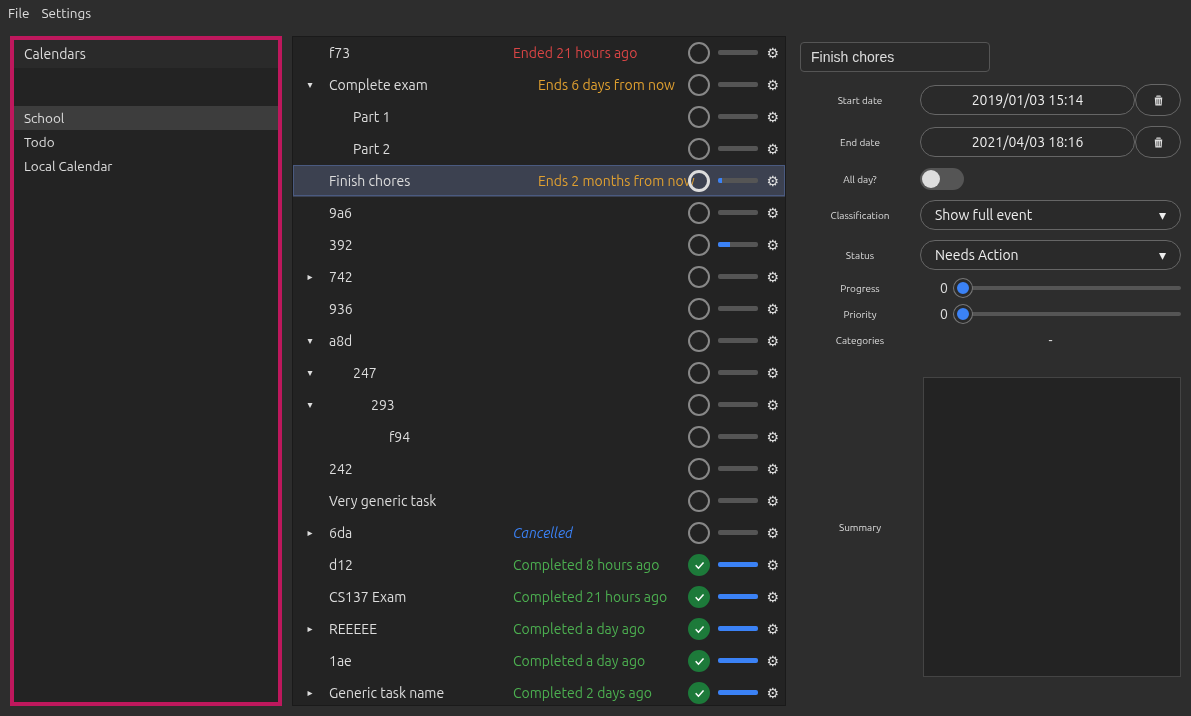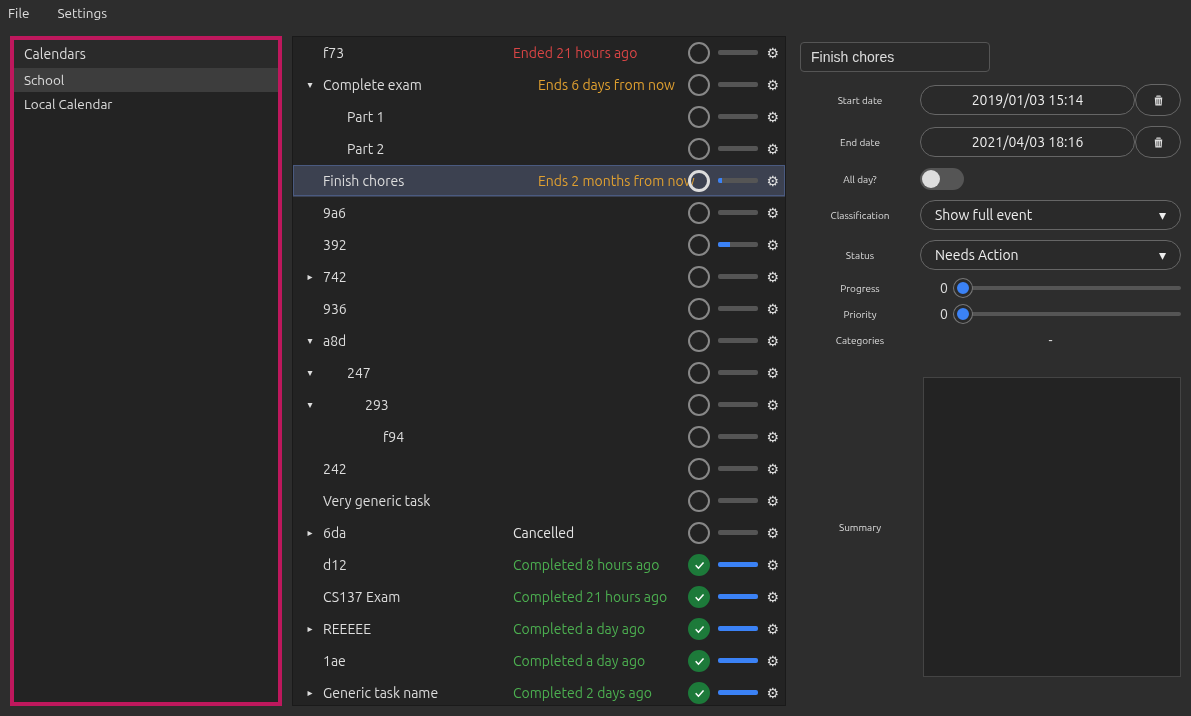--- a/index.html
+++ b/index.html
@@ -8,21 +8,21 @@
   background: #2d2d2d;
   font-family: "Segoe UI", "Ubuntu", sans-serif;
   font-size: 14px;
   color: #ddd;
   overflow: hidden;
 }
 .menubar {
   height: 26px;
   display: flex; align-items: center;
   padding: 0 8px;
-  gap: 28px;
+  gap: 12px;
   font-size: 13.5px;
 }
 .menubar span { cursor: default; }
 .layout {
   position: absolute; top: 26px; left: 0; right: 0; bottom: 0;
   display: flex;
   padding: 10px;
   gap: 10px;
 }
 .sidebar {
@@ -33,21 +33,21 @@
 }
 .sidebar-header {
   padding: 6px 10px;
   background: #2a2a2a;
   font-size: 14px;
 }
 .sidebar-item {
   padding: 4px 10px;
   font-size: 13.5px;
 }
-.sidebar-item.selected { background: #3d3d3d; }
+.sidebar-item.selected { background: #3d3d3d; margin-top: 38px; }
 .tasklist {
   flex: 0 0 494px;
   background: #232323;
   border: 1px solid #1a1a1a;
   overflow: hidden;
 }
 .task {
   height: 32px;
   display: flex; align-items: center;
   position: relative;
@@ -63,30 +63,30 @@
   margin-right: 4px;
   display:flex;align-items:center;justify-content:center;
   font-size: 10px;
 }
 .task .indent { display:inline-block; }
 .task .tree-branch {
   color:#666; font-size:13px;
 }
 .task .title {
   flex: 0 0 auto;
-  margin-left: 2px;
+  margin-left: 8px;
 }
 .task .right {
   position:absolute; right:6px;
   display:flex; align-items:center; gap:8px;
 }
 .st-red { color:#d94545; }
 .st-orange { color:#e0a030;margin-left:25px; }
 .st-green { color:#4caf50; }
-.st-cancel { color:#e5e5e5; }
+.st-cancel { font-style: italic; color:#3b82f6; }
 .ring {
   width:22px;height:22px;border-radius:50%;
   border:2.5px solid #888;
   display:inline-flex;align-items:center;justify-content:center;
   background:transparent;
 }
 .ring.selected { border-color:#ddd; border-width:3px;}
 .ring.done {
   border-color:#1d7a3a;
   background:#1d7a3a;
@@ -179,20 +179,21 @@
 <div class="menubar">
   <span>File</span>
   <span>Settings</span>
 </div>
 
 <div class="layout">
   <div class="sidebar">
     <div class="sidebar-header">Calendars</div>
     <div id="sidebar-items">
         <div class="sidebar-item selected">School</div>
+        <div class="sidebar-item">Todo</div>
         <div class="sidebar-item">Local Calendar</div>
       </div>
   </div>
 
   <div class="tasklist" id="task-list">
       <div class="task">
         <span class="twisty"></span>
         <span class="indent" style="width: 0px;"></span>
         <span class="title">f73</span>
         <span class="st-red" style="position: absolute; left: 220px;">Ended 21 hours ago</span>

